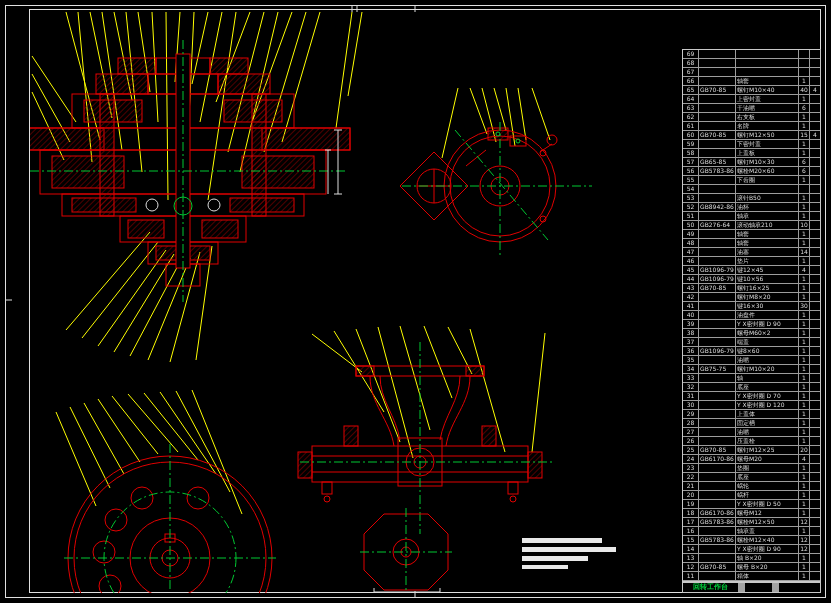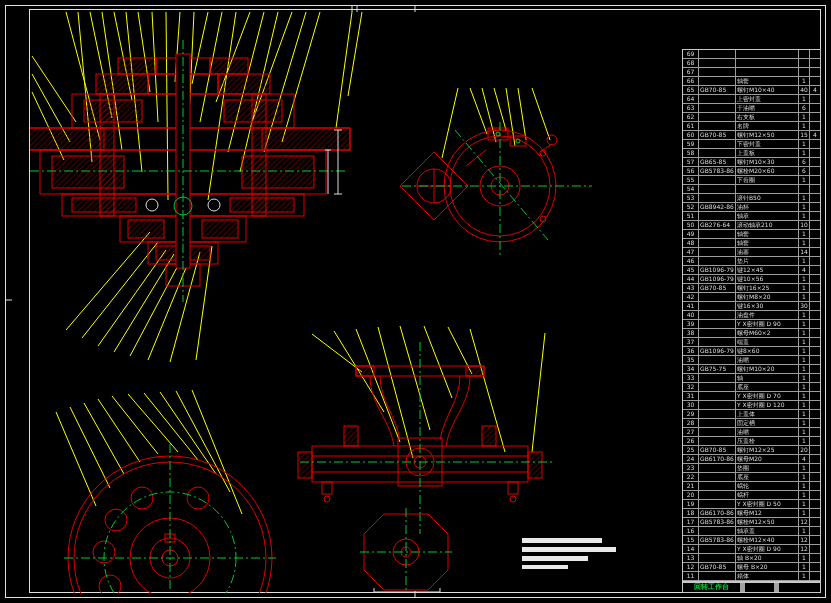--- a/index.html
+++ b/index.html
@@ -20,21 +20,21 @@
   }
   .pt-no{text-align:center;padding-left:0;}
   .pt-qty{text-align:center;padding-left:0;}
   .pt-mat{border-right:none;text-align:center;padding-left:0;}
   
   .title-block{
     position:absolute;left:682px;top:582px;width:139px;height:11px;
     border:1px solid #c8c8c8;box-sizing:border-box;background:#000;
     display:grid;grid-template-columns:62px 34px 1fr;
   }
-  .tb-cell{border-right:5px solid #a3a3a3;box-sizing:border-box;overflow:hidden;}
+  .tb-cell{border-right:7px solid #a3a3a3;box-sizing:border-box;overflow:hidden;}
   .tb-cell:last-child{border-right:none;}
   .tb-title{color:#00d23c;font-size:7px;line-height:9px;text-align:center;font-weight:bold;}
 </style>
 </head>
 <body>
 
 <div class="sheet">
 
 <svg width="831" height="603" viewBox="0 0 831 603">
   <defs>

